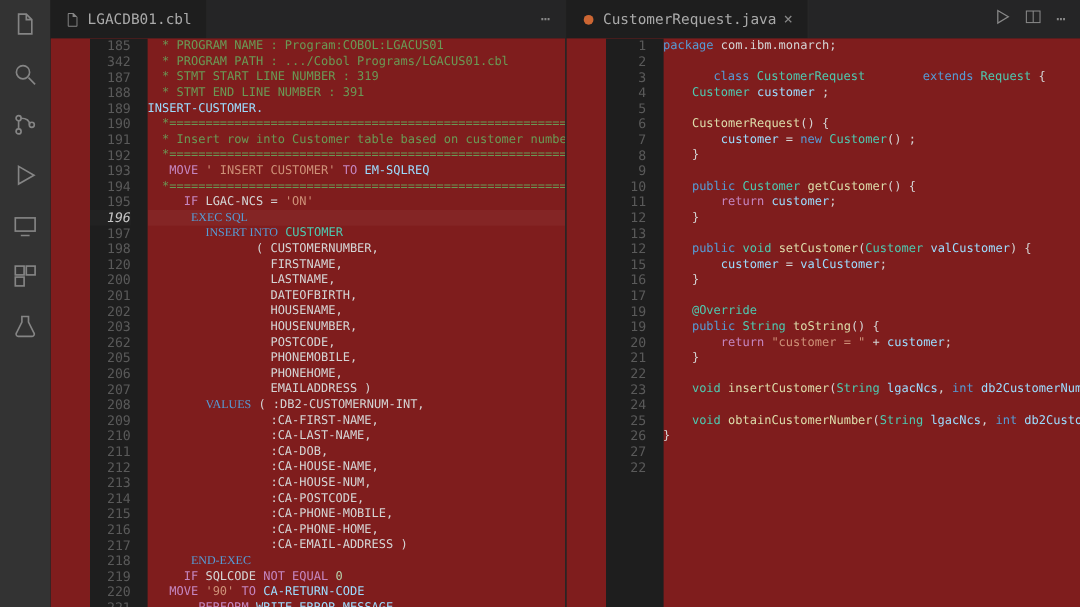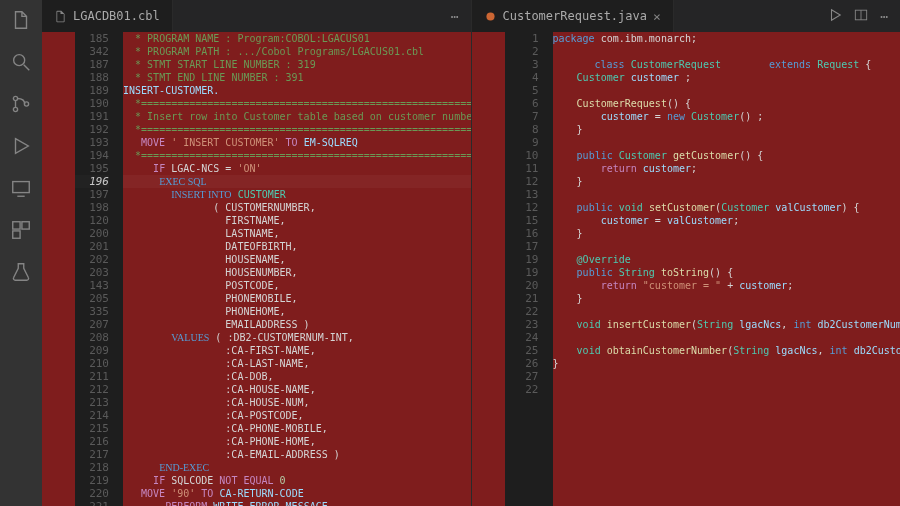--- a/index.html
+++ b/index.html
@@ -189,23 +189,23 @@
           <div class="ln">194</div>
           <div class="ln">195</div>
           <div class="ln current">196</div>
           <div class="ln">197</div>
           <div class="ln">198</div>
           <div class="ln">120</div>
           <div class="ln">200</div>
           <div class="ln">201</div>
           <div class="ln">202</div>
           <div class="ln">203</div>
-          <div class="ln">143</div>
+          <div class="ln">262</div>
           <div class="ln">205</div>
-          <div class="ln">335</div>
+          <div class="ln">206</div>
           <div class="ln">207</div>
           <div class="ln">208</div>
           <div class="ln">209</div>
           <div class="ln">210</div>
           <div class="ln">211</div>
           <div class="ln">212</div>
           <div class="ln">213</div>
           <div class="ln">214</div>
           <div class="ln">215</div>
           <div class="ln">216</div>

